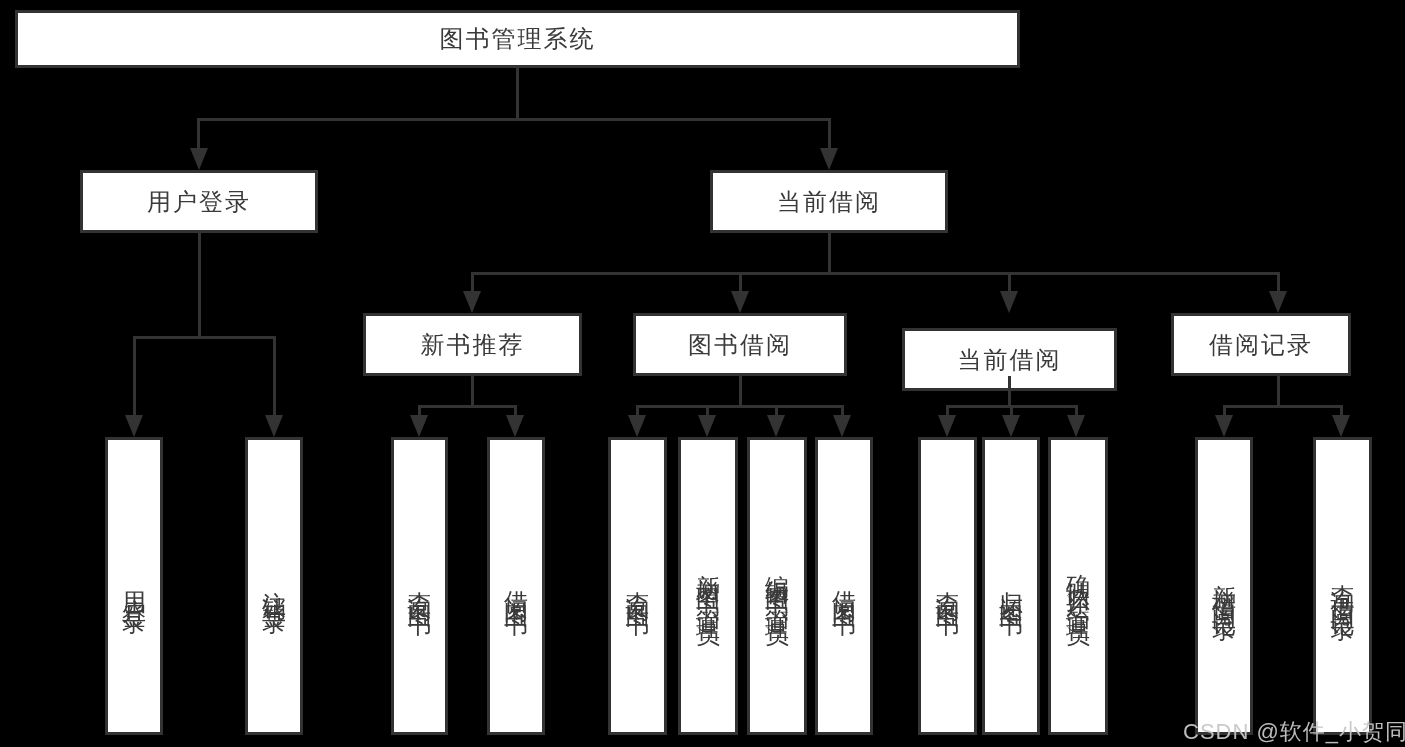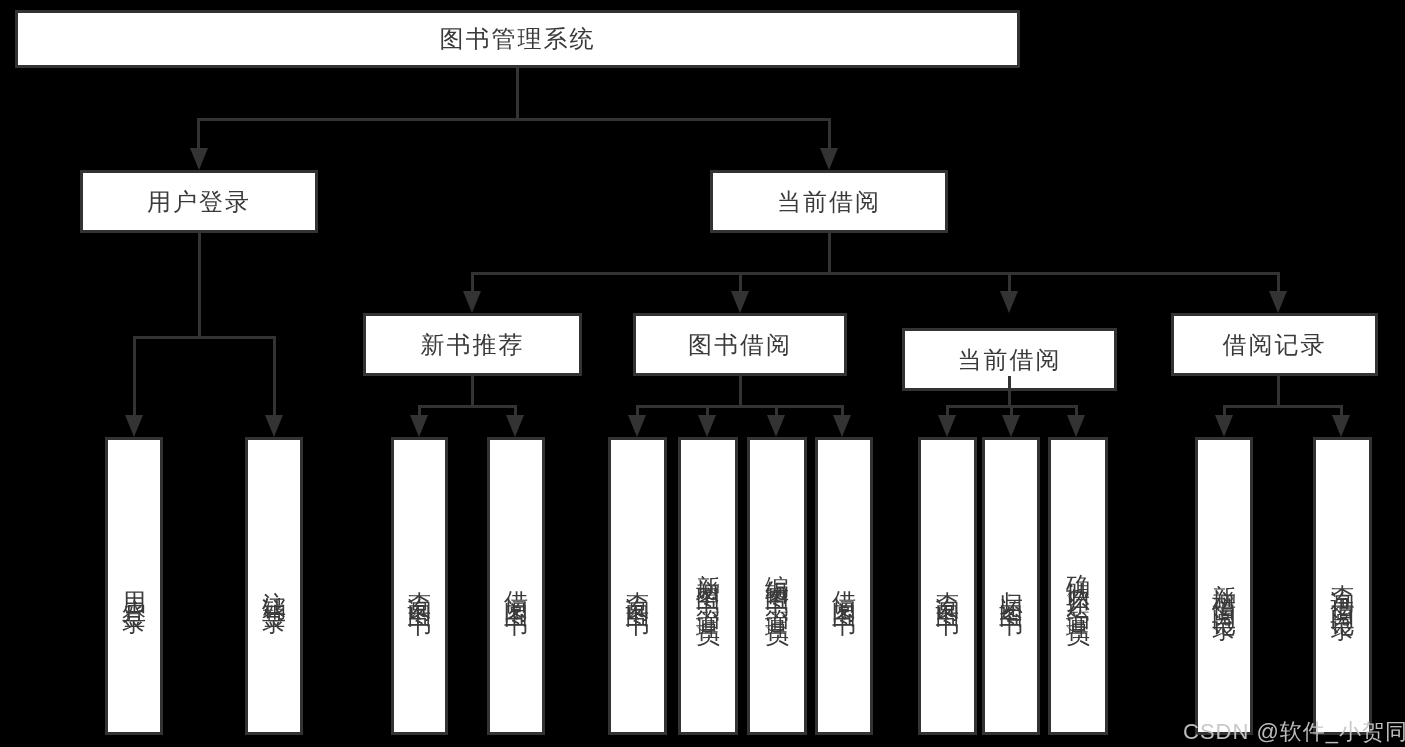--- a/index.html
+++ b/index.html
@@ -93,21 +93,21 @@
 
   <div class="box hlabel" style="left:363px;top:313px;width:219px;height:63px;">
     <span>新书推荐</span>
   </div>
   <div class="box hlabel" style="left:633px;top:313px;width:214px;height:63px;">
     <span>图书借阅</span>
   </div>
   <div class="box hlabel" style="left:902px;top:328px;width:215px;height:63px;">
     <span>当前借阅</span>
   </div>
-  <div class="box hlabel" style="left:1171px;top:313px;width:207px;height:63px;">
+  <div class="box hlabel" style="left:1171px;top:313px;width:180px;height:63px;">
     <span>借阅记录</span>
   </div>
 
   <div class="vline" style="left:471px;top:376px;height:32px;"></div>
   <div class="hline" style="left:418px;top:405px;width:99px;"></div>
   <div class="vline" style="left:418px;top:405px;height:12px;"></div>
   <div class="arrow" style="left:410px;top:415px;"></div>
   <div class="vline" style="left:514px;top:405px;height:12px;"></div>
   <div class="arrow" style="left:506px;top:415px;"></div>
 

